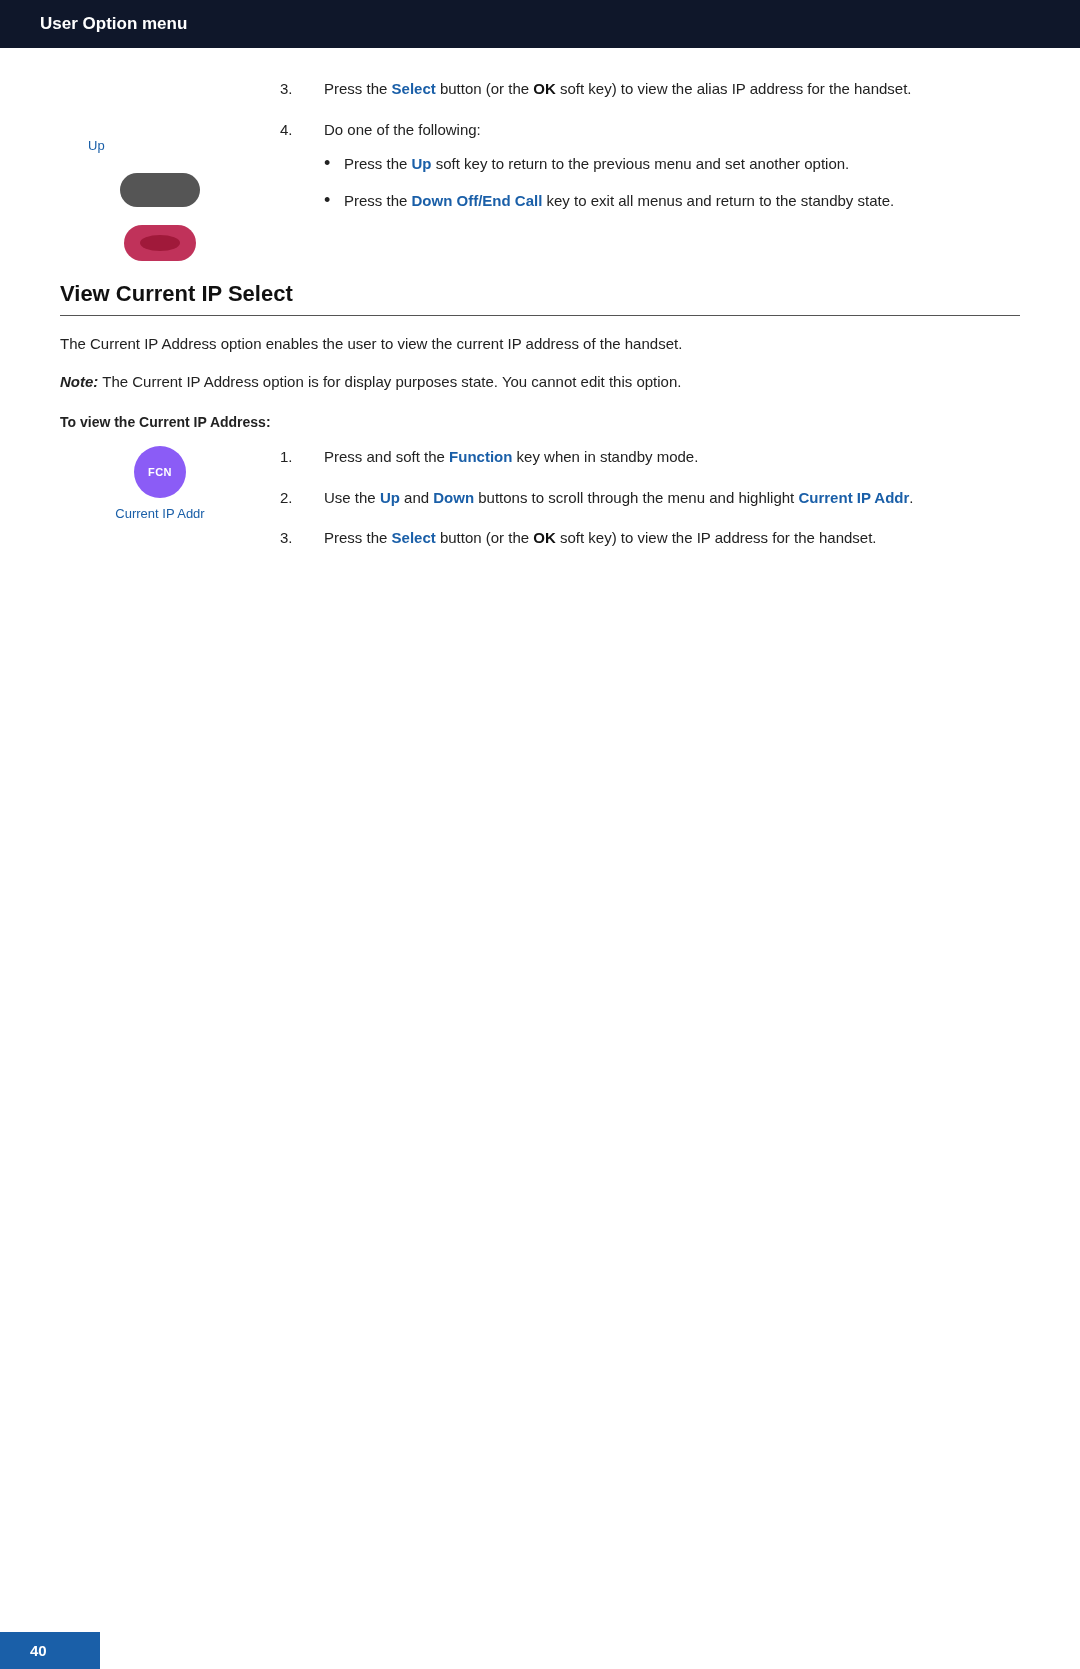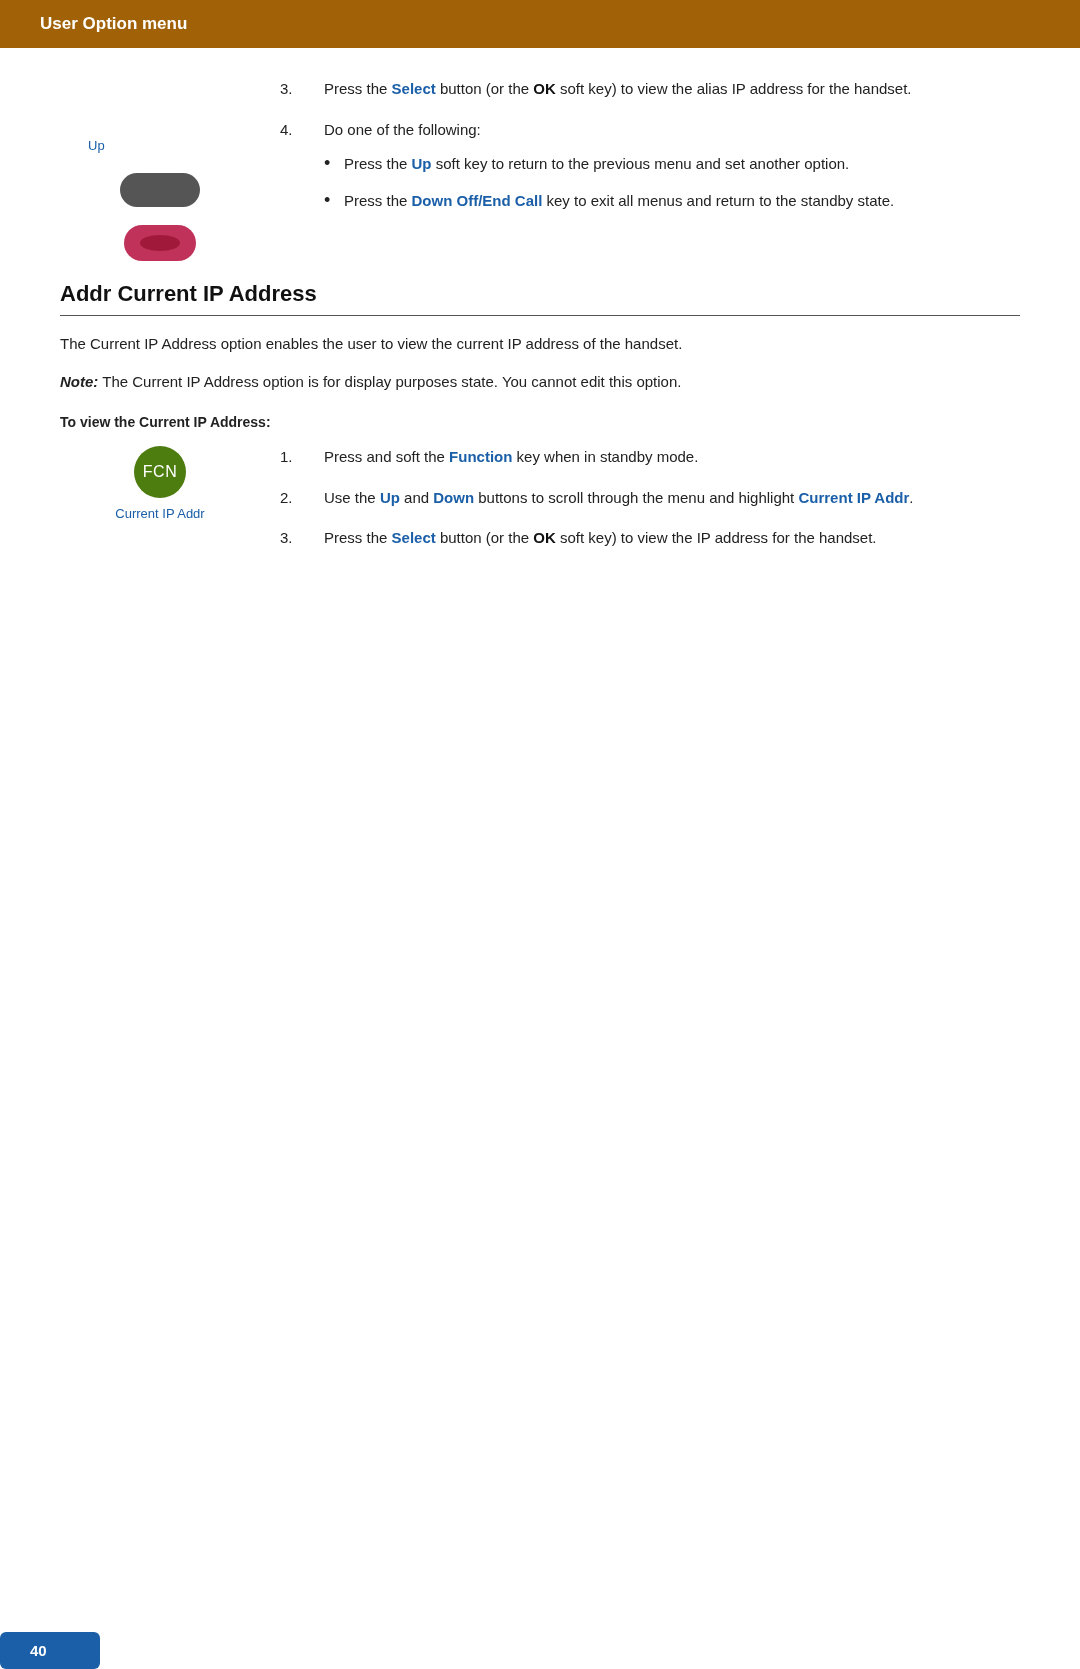--- a/index.html
+++ b/index.html
@@ -8,21 +8,21 @@
       font-size: 15px;
       color: #222;
       background: #fff;
       width: 1080px;
       min-height: 1669px;
       position: relative;
     }
 
     
     .header-bar {
-      background: #a16207;
+      background: #0f172a;
       padding: 14px 30px 14px 40px;
       margin-bottom: 0;
     }
     .header-bar span {
       color: #fff;
       font-weight: bold;
       font-size: 17px;
     }
 
     
@@ -164,28 +164,28 @@
       width: 40px;
       height: 16px;
       background: #a0193a;
       border-radius: 50%;
     }
 
     
     .fcn-btn {
       width: 52px;
       height: 52px;
-      background: #4d7c0f;
+      background: #8b5cf6;
       border-radius: 50%;
       display: flex;
       align-items: center;
       justify-content: center;
       color: #fff;
-      font-size: 16px;
-      font-weight: normal;
+      font-size: 11px;
+      font-weight: bold;
       letter-spacing: 0.5px;
     }
 
     
     .current-ip-label {
       color: #1a5fa8;
       font-size: 13px;
       margin-top: 8px;
       margin-left: 0;
     }
@@ -212,21 +212,20 @@
     .page-footer {
       position: absolute;
       bottom: 0;
       left: 0;
       width: 100px;
       background: #1a5fa8;
       color: #fff;
       font-weight: bold;
       font-size: 15px;
       padding: 10px 0 10px 30px;
-      border-radius: 6px;
     }
   </style>
 </head>
 <body>
 
 <div class="header-bar">
   <span>User Option menu</span>
 </div>
 
 <div class="content">
@@ -267,21 +266,21 @@
                 </span>
               </li>
             </ul>
           </span>
         </li>
       </ol>
 
     </div>
   </div>
 
-  <h2 class="section-heading">Addr Current IP Address</h2>
+  <h2 class="section-heading">View Current IP Select</h2>
   <hr class="section-divider">
 
   <p class="section-desc">The Current IP Address option enables the user to view the current IP address of the handset.</p>
 
   <p class="note-block">
     <em class="note-label">Note:</em><span> The Current IP Address option is for display purposes state. You cannot edit this option.</span>
   </p>
 
   <p class="bold-heading">To view the Current IP Address:</p>
 

